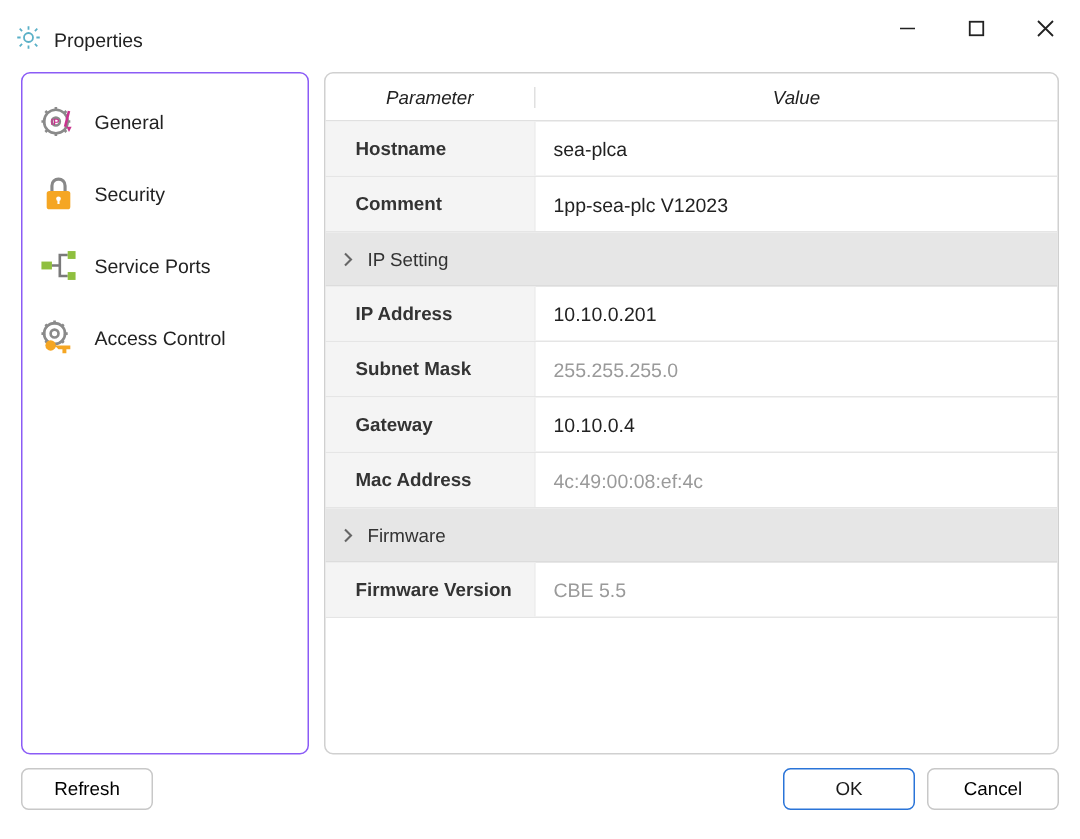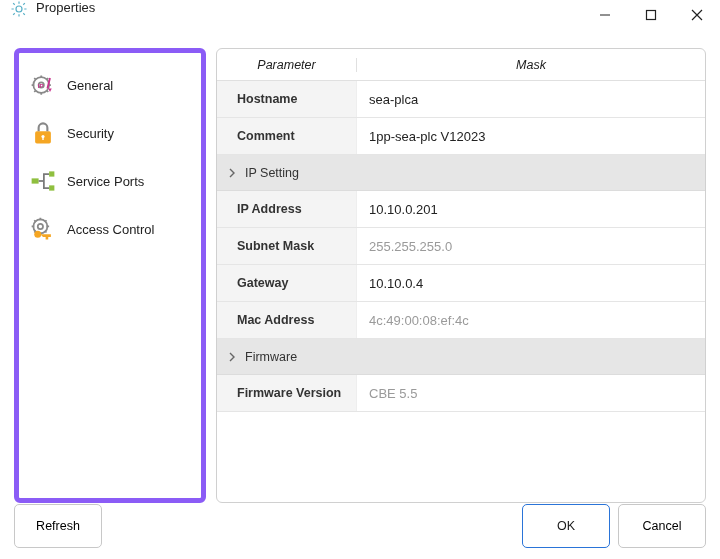--- a/index.html
+++ b/index.html
@@ -7,32 +7,32 @@
     margin: 0; padding: 0;
     width: 720px; height: 559px;
     font-family: "Segoe UI", Tahoma, sans-serif;
     font-size: 13px;
     color: #222;
     background: #fff;
     overflow: hidden;
   }
   .window { width: 720px; height: 559px; background: #fff; display: flex; flex-direction: column; }
   .titlebar {
-    height: 34px; display: flex; align-items: flex-start; padding: 0 0 0 10px;
+    height: 34px; display: flex; align-items: flex-end; padding: 0 0 0 10px;
   }
   .titlebar .icon { width: 18px; height: 18px; margin-right: 8px; }
   .titlebar .title { font-size: 13px; color: #222; }
   .titlebar .spacer { flex: 1; }
   .titlebar .winbtn { width: 46px; height: 30px; display: flex; align-items: center; justify-content: center; cursor: default; }
   .body {
     flex: 1; display: flex; padding: 14px 14px 0 14px; gap: 10px;
     min-height: 0;
   }
   .sidebar {
-    width: 192px; border: 5px solid #8b5cf6; border-radius: 6px; padding: 8px 0;
+    width: 192px; border: 1px solid #8b5cf6; border-radius: 6px; padding: 8px 0;
     display: flex; flex-direction: column; background: #fff;
   }
   .sidebar-item {
     display: flex; align-items: center; gap: 10px;
     padding: 8px 10px; cursor: default;
     height: 48px;
   }
   .sidebar-item .nav-icon { width: 28px; height: 28px; flex: 0 0 auto; }
   .sidebar-item .nav-label { font-size: 13px; color: #222; }
   .main {
@@ -62,21 +62,21 @@
   .row .v.muted { color: #9a9a9a; }
   .section-row {
     display: flex; height: 36px; background: #e6e6e6; border-bottom: 1px solid #dcdcdc;
     align-items: center; padding-left: 8px; font-size: 12.5px; color: #333;
   }
   .section-row .chev { width: 14px; height: 14px; margin-right: 6px; display:flex; align-items:center; justify-content:center;}
   .footer {
     height: 56px; display: flex; align-items: center; padding: 0 14px 10px 14px; gap: 8px;
   }
   .btn {
-    height: 44px; min-width: 88px; padding: 0 18px;
+    height: 28px; min-width: 88px; padding: 0 18px;
     border: 1px solid #c8c8c8; border-radius: 5px; background: #fff;
     font-size: 12.5px; display: inline-flex; align-items: center; justify-content: center;
     cursor: default;
   }
   .btn.primary { border: 1.5px solid #2a74d8; color: #1a1a1a; }
   .footer .spacer { flex: 1; }
 </style>
 </head>
 <body>
 
@@ -163,21 +163,21 @@
             <path d="M13 22h12v3h-3v3h-3v-3h-3" fill="#f5a623"></path>
           </svg>
         </span>
         <span class="nav-label">Access Control</span>
       </div>
     </div>
 
     <div class="main">
       <div class="grid-head">
         <div class="col-param">Parameter</div>
-        <div class="col-value">Mask</div>
+        <div class="col-value">Value</div>
       </div>
 
       <div class="row">
         <div class="p">Hostname</div>
         <div class="v">sea-plca</div>
       </div>
       <div class="row">
         <div class="p">Comment</div>
         <div class="v">1pp-sea-plc V12023</div>
       </div>

